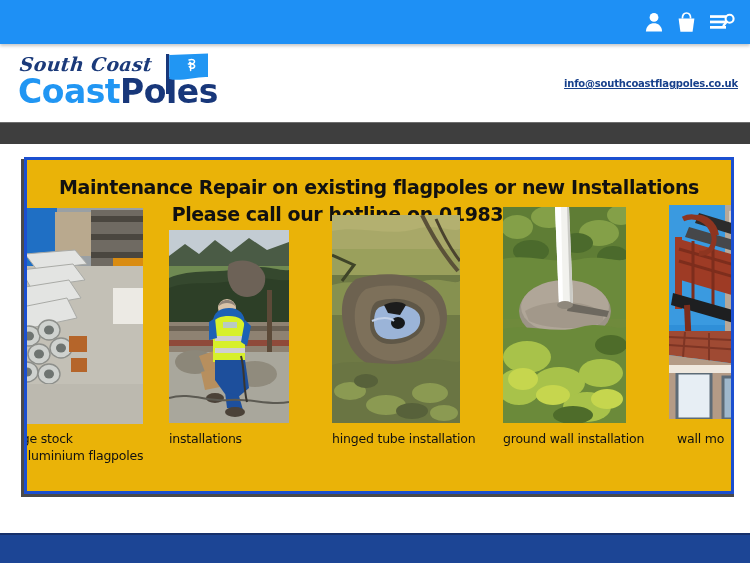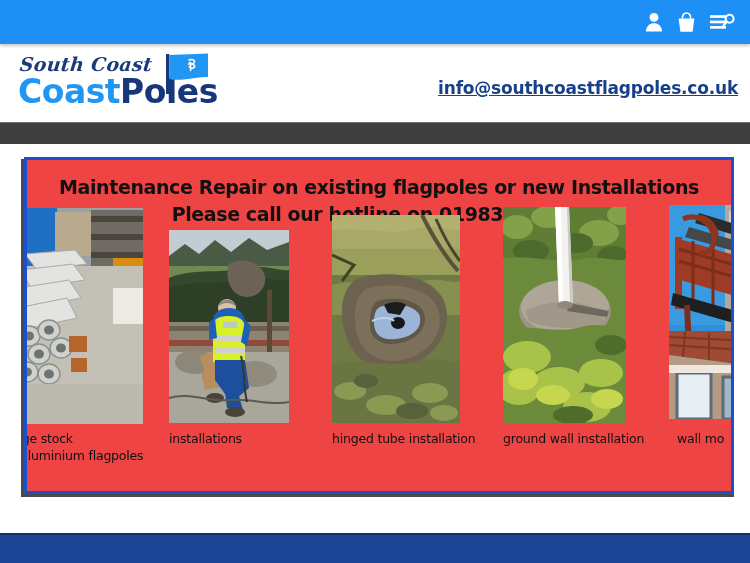--- a/index.html
+++ b/index.html
@@ -91,21 +91,21 @@
     width: 50px;
     height: 44px;
   }
 
   .email {
     position: absolute;
     right: 12px;
     top: 34px;
     font-family: "DejaVu Sans", sans-serif;
     font-weight: 700;
-    font-size: 17px;
+    font-size: 10px;
     color: #17408b;
     letter-spacing: -0.2px;
     white-space: nowrap;
   }
 
   
   .navstrip {
     position: absolute;
     top: 122px; left: 0;
     width: 750px;
@@ -133,21 +133,21 @@
     height: 337px;
     background: #ffffff;
     border: 3px solid #1b4fd0;
     overflow: hidden;
     z-index: 2;
   }
   .banner-inner {
     position: relative;
     width: 100%;
     height: 100%;
-    background: #ef4444;
+    background: #eab308;
     overflow: hidden;
   }
 
   .headline {
     position: absolute;
     top: 14px;
     left: 0;
     width: 100%;
     text-align: center;
     font-family: "DejaVu Sans", sans-serif;

